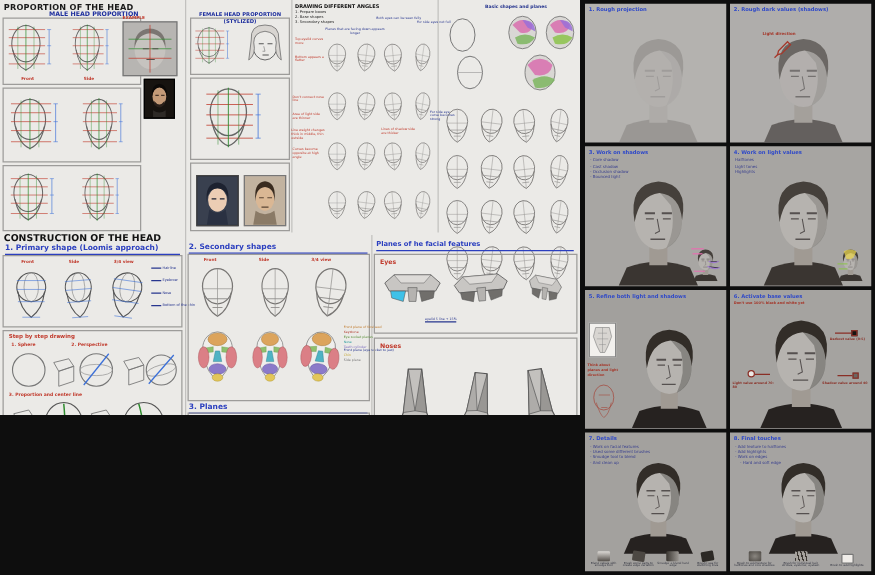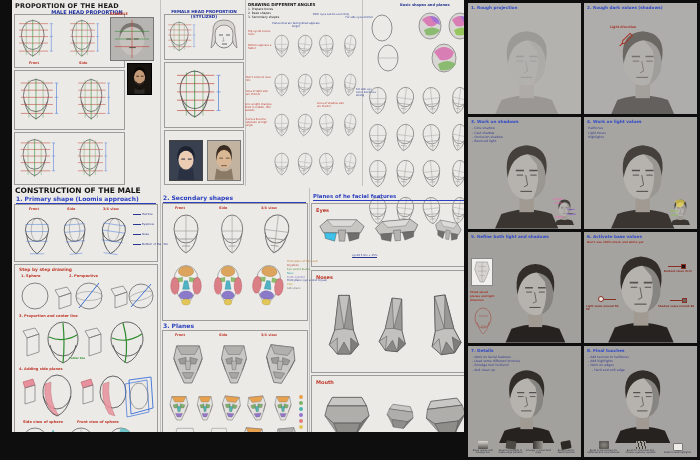--- a/index.html
+++ b/index.html
@@ -1,21 +1,21 @@
 <!DOCTYPE html>
 <html><head>
 <meta charset="utf-8">
 <style>
 *{margin:0;padding:0;box-sizing:border-box}
 html,body{width:700px;height:460px;overflow:hidden;background:#0e0e0e;
   font-family:"DejaVu Sans","Liberation Sans",sans-serif;color:#222}
 .board{position:relative;width:700px;height:460px}
 .abs{position:absolute}
 
-.sheet{position:absolute;left:12px;top:0;width:464px;height:432px;background:#ebeae7;overflow:hidden}
+.sheet{position:absolute;left:0;top:0;width:464px;height:332px;background:#ebeae7;overflow:hidden}
 .vrule{position:absolute;width:1px;background:#c2c1bf}
 .panel{position:absolute;border:1px solid #9d9c9a}
 .sheet-title{font-size:6.5px;font-weight:bold;color:#1a1a1a;letter-spacing:.2px}
 .colhead{font-size:5px;font-weight:bold;color:#1e2f9e;text-align:center}
 .red{color:#c0392b}
 .blue{color:#27368f}
 .green{color:#2e8b2e}
 .teal{color:#2a9d9f}
 .micro{font-size:2.6px;line-height:1.2}
 .lbl{font-size:3.6px;font-weight:bold}
@@ -642,21 +642,21 @@
 <ellipse cx="17" cy="16" rx="12" ry="14" fill="none" stroke="#787674" stroke-width="1"></ellipse>
 <path d="M6,21 Q8,35 17,40 Q26,35 28,21" fill="none" stroke="#787674" stroke-width="1"></path>
 <line x1="5" y1="18" x2="29" y2="18" stroke="#9a9896" stroke-width="0.6"></line>
 <line x1="17" y1="2" x2="17" y2="40" stroke="#9a9896" stroke-width="0.6"></line>
 <line x1="9" y1="26" x2="25" y2="26" stroke="#8a8886" stroke-width="0.7"></line>
 <line x1="13" y1="33" x2="21" y2="33" stroke="#8a8886" stroke-width="0.7"></line>
 </svg>
 </div>
     </div>
 
-    <div class="abs bighead" style="left:3px;top:186px">CONSTRUCTION OF THE MALE</div>
+    <div class="abs bighead" style="left:3px;top:186px">CONSTRUCTION OF THE HEAD</div>
     <div class="abs subhead" style="left:4px;top:195px;width:140px">1. Primary shape (Loomis approach)</div>
     <div class="panel" style="left:2px;top:204px;width:144px;height:58px">
       <div class="abs viewlbl" style="left:14px;top:2px">Front</div>
       <div class="abs viewlbl" style="left:52px;top:2px">Side</div>
       <div class="abs viewlbl" style="left:88px;top:2px">3/4 view</div>
       <div class="loomis abs" style="left:6px;top:8px;width:32px;height:46px">
 <svg viewBox="0 0 36 46">
 <circle cx="18" cy="16" r="13" fill="none" stroke="#555" stroke-width="1"></circle>
 <ellipse cx="18" cy="16" rx="6.5" ry="13" fill="none" stroke="#888" stroke-width="0.6"></ellipse>
 <path d="M6,20 Q8,36 18,43 Q28,36 30,20" fill="none" stroke="#555" stroke-width="1"></path>

